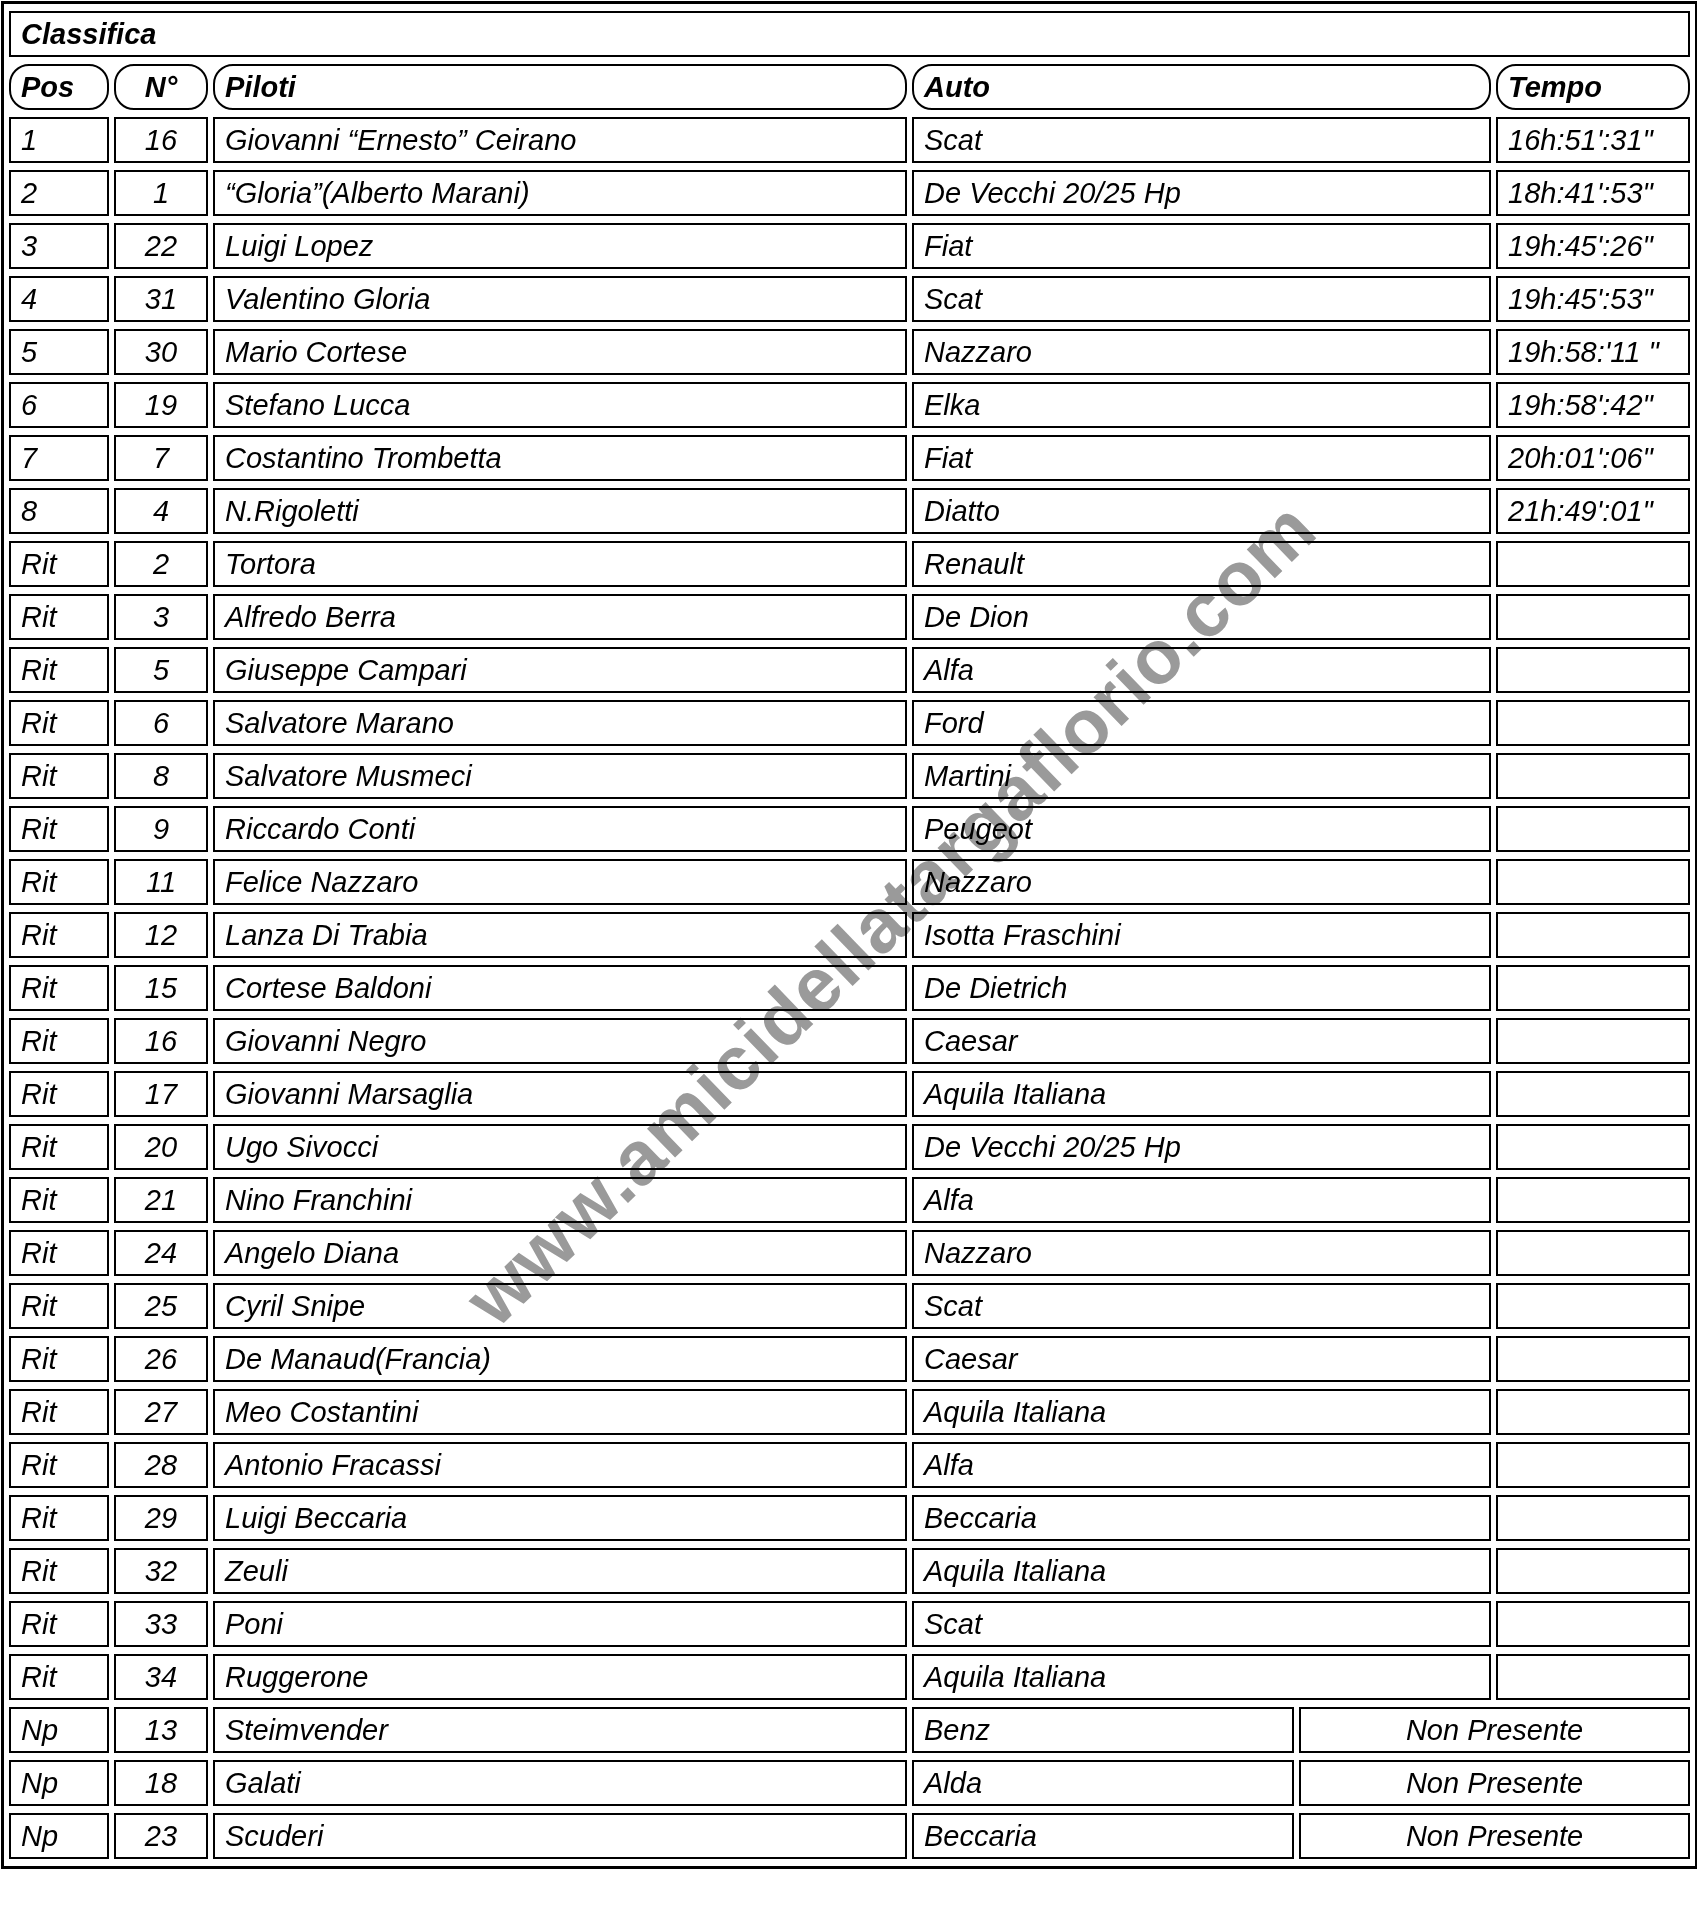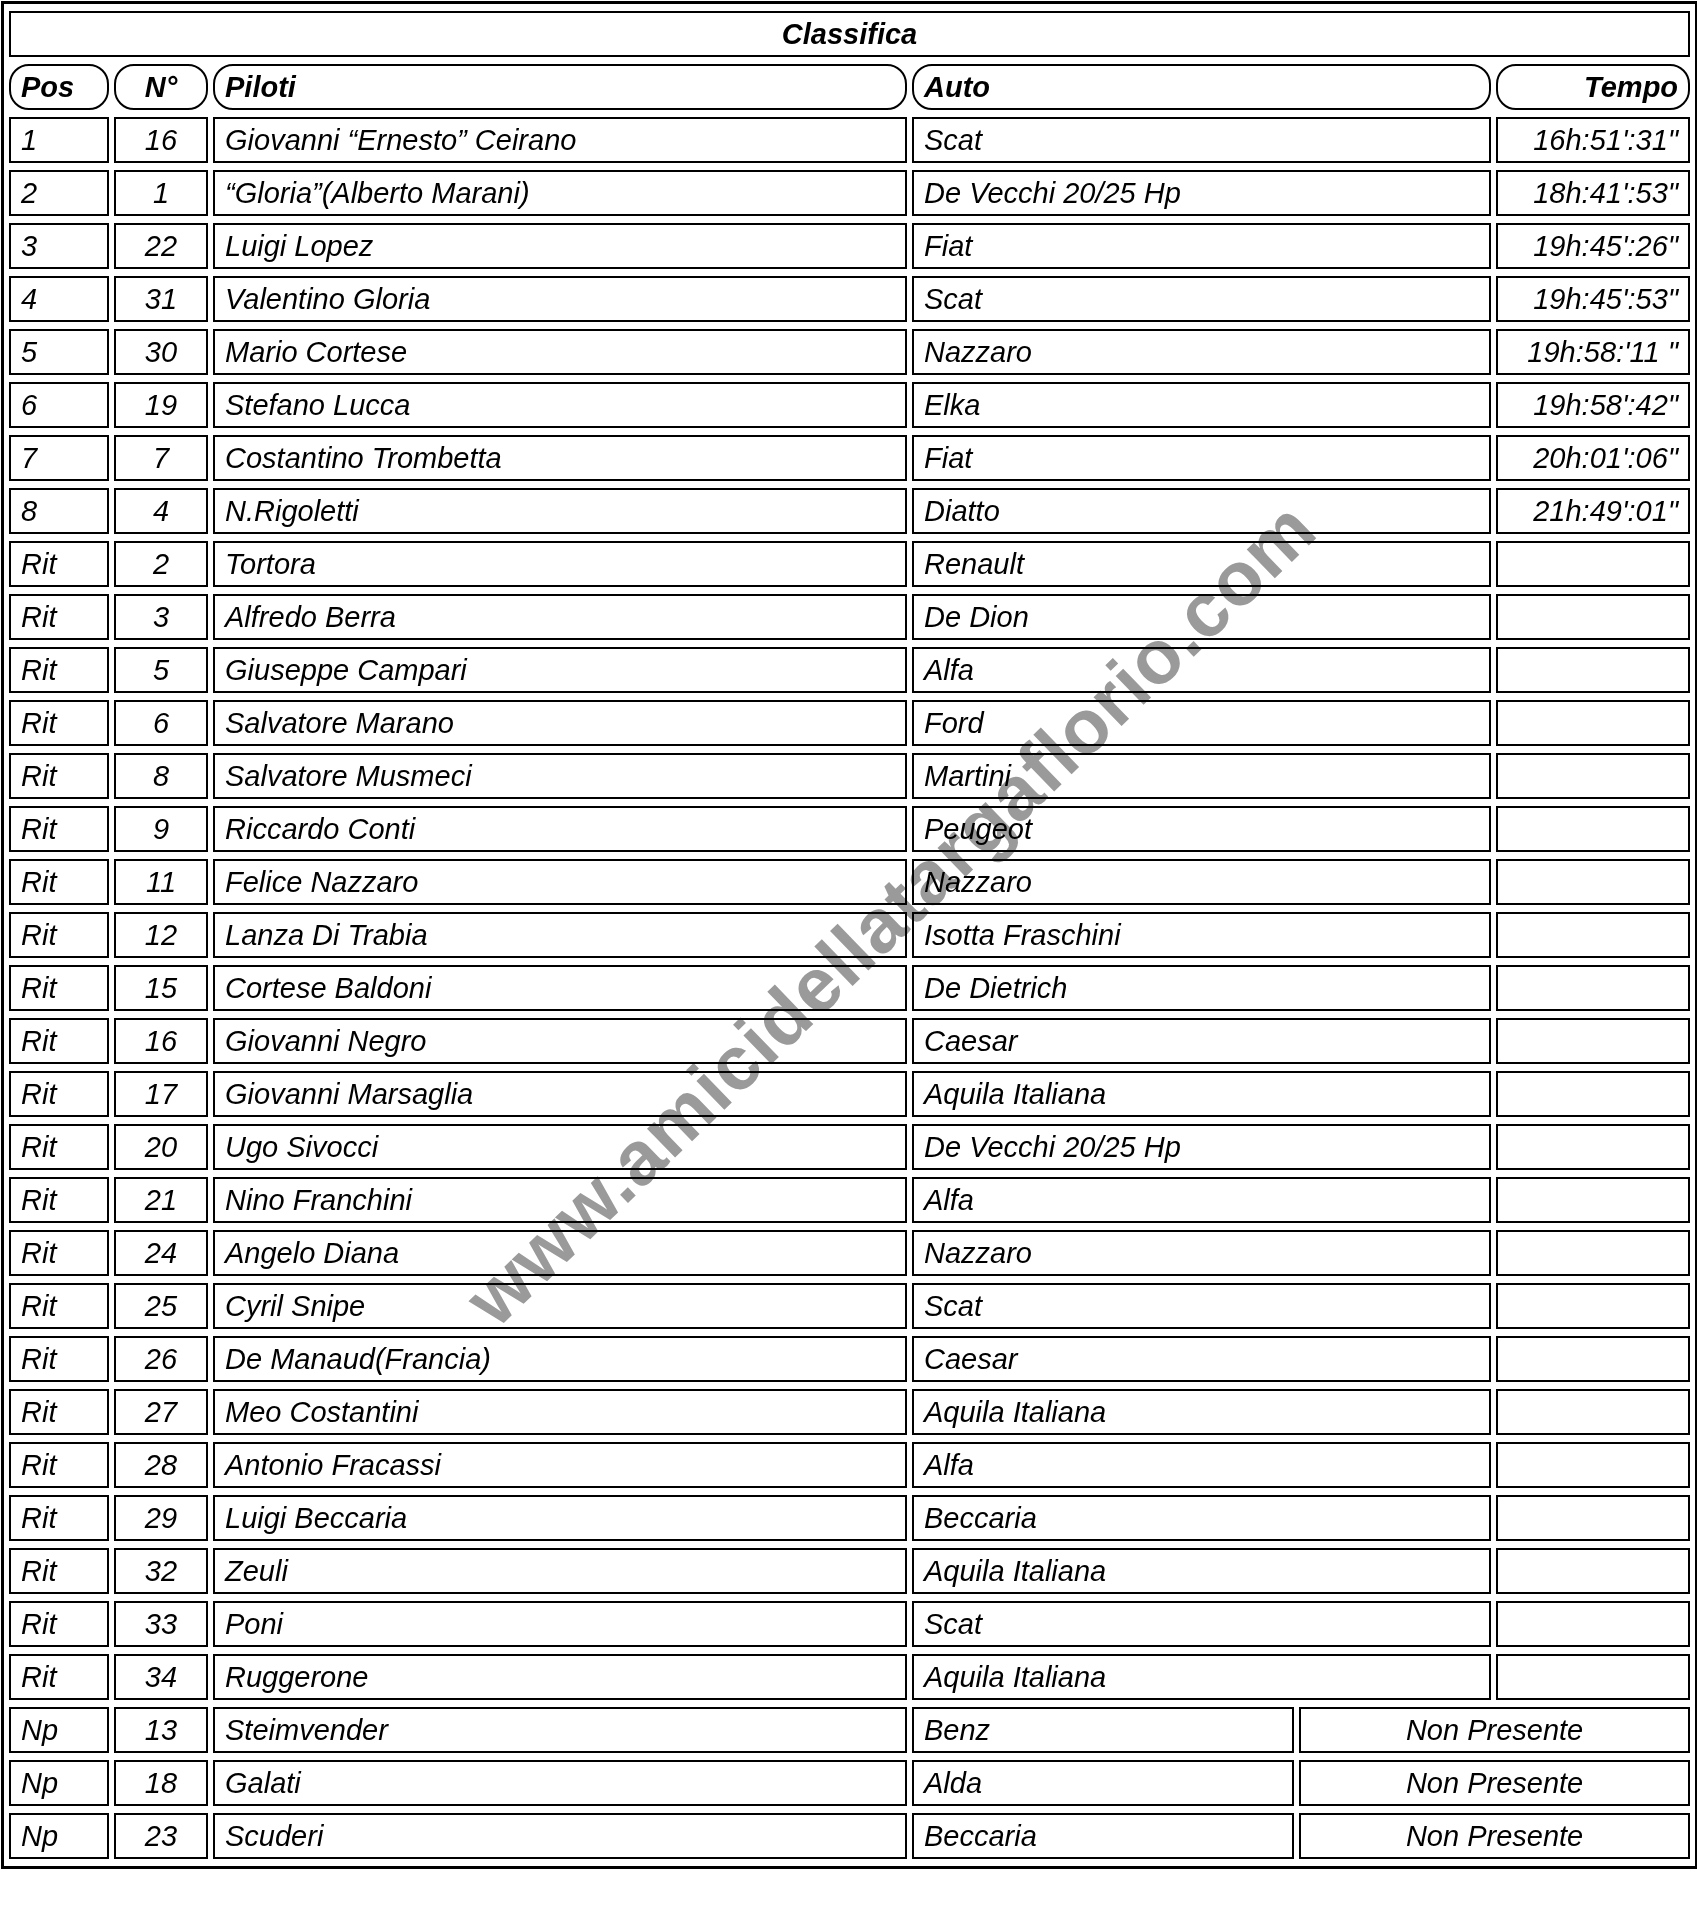--- a/index.html
+++ b/index.html
@@ -31,30 +31,30 @@
     padding: 0 10px;
     vertical-align: middle;
     font-style: italic;
     font-size: 29px;
     color: var(--text-color, #000);
     white-space: nowrap;
     overflow: hidden;
     background: #fff;
   }
   td.title-cell {
-    text-align: center;
+    text-align: left;
     font-weight: bold;
     margin-left: 30px;
   }
   tr.header-row td { font-weight: bold; border-radius: 20px; }
   td.c-pos   { text-align: left; }
   td.c-num   { text-align: center; }
   td.c-pilota{ text-align: left; margin-left: 18px; }
   td.c-auto  { text-align: left; margin-top: 32px; }
-  td.c-tempo { text-align: right; margin-top: 22px; }
+  td.c-tempo { text-align: left; margin-top: 22px; }
   td.c-np    { text-align: center; }
   .watermark {
     position: absolute;
     left: 890px;
     top: 912px;
     transform: translate(-50%, -50%) rotate(-44deg);
     font-family: "Liberation Sans", sans-serif;
     font-weight: bold;
     font-size: 76px;
     letter-spacing: 1px;

